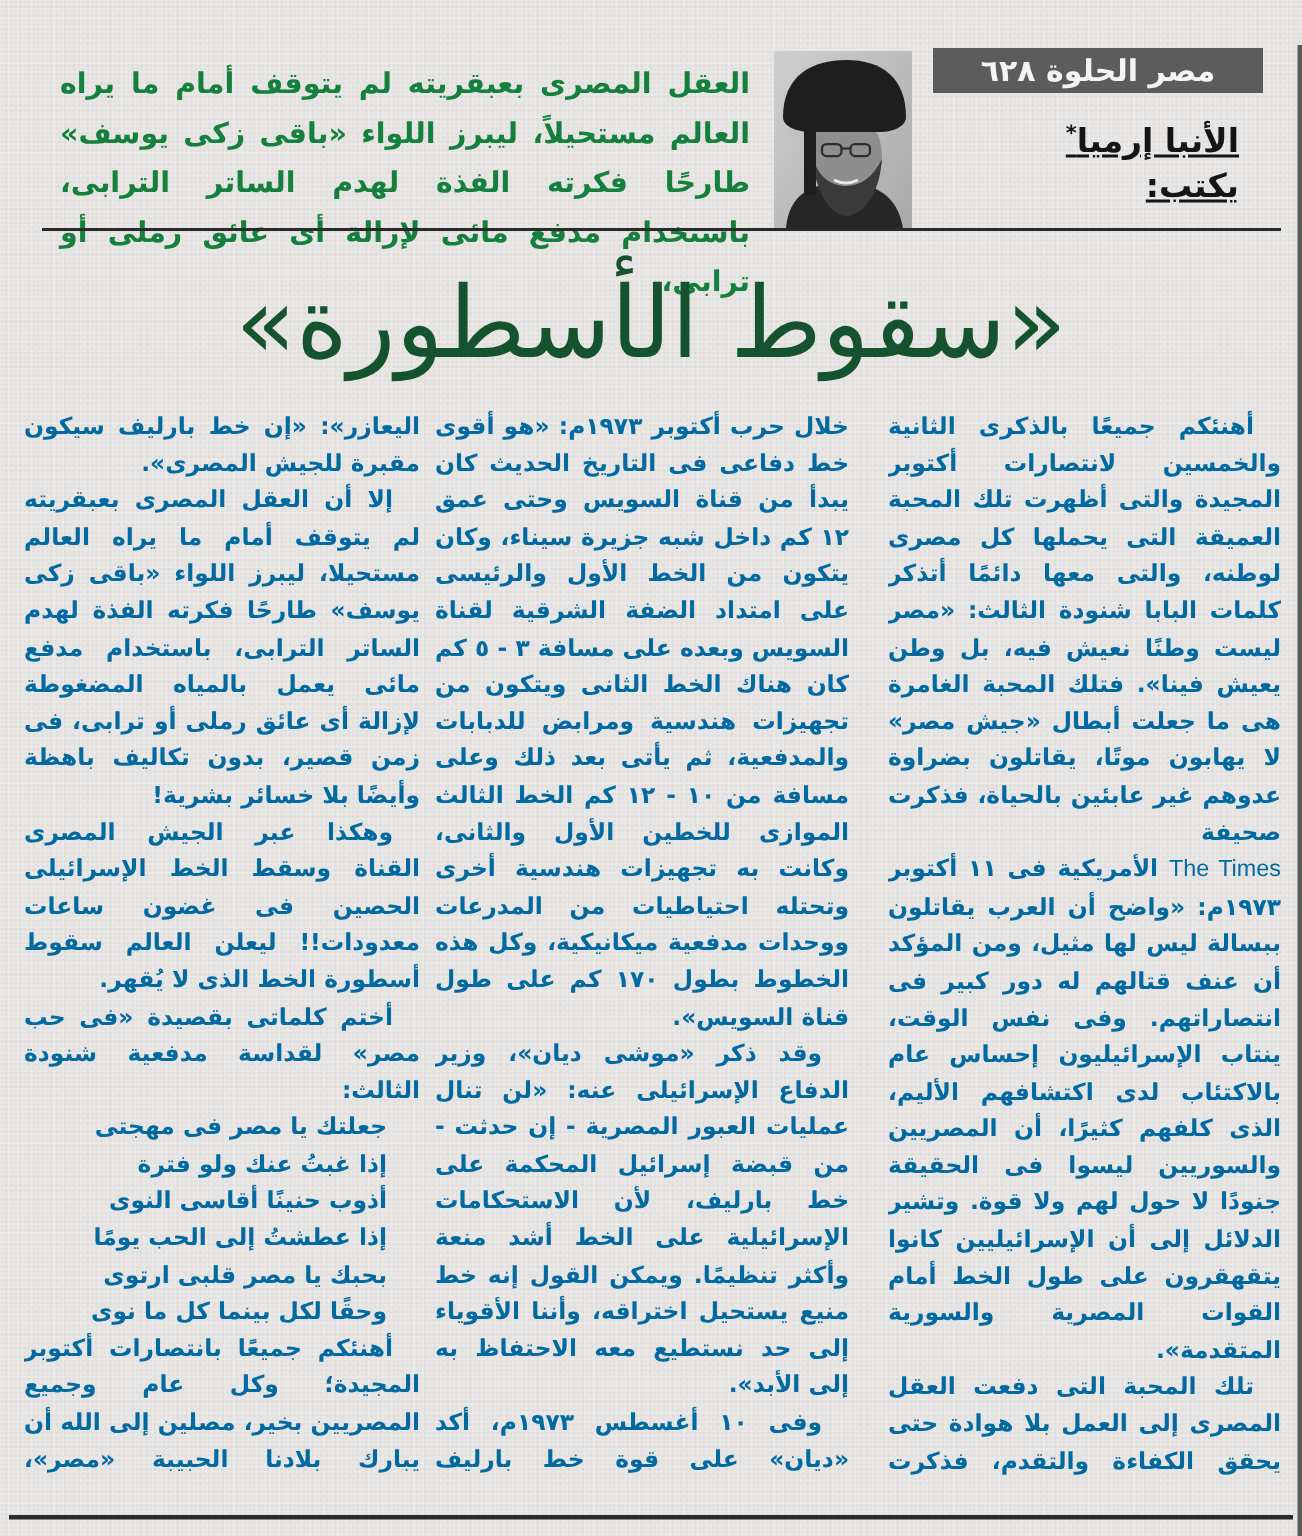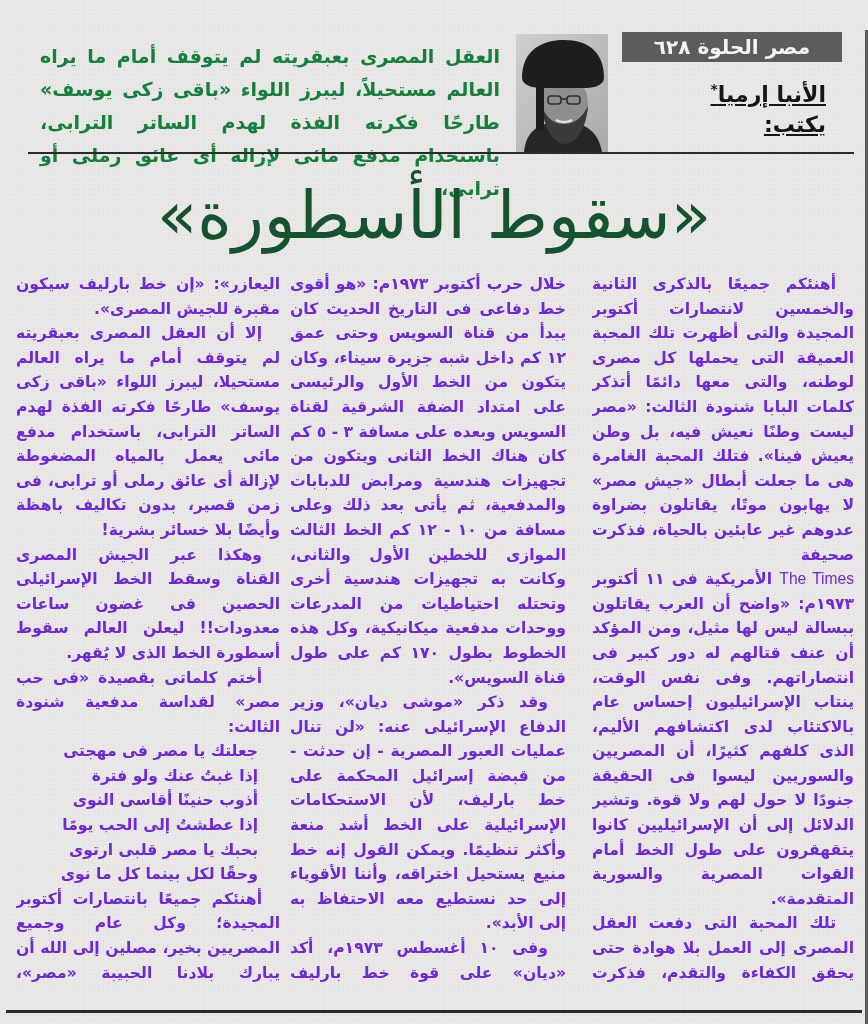--- a/index.html
+++ b/index.html
@@ -53,21 +53,21 @@
       position: absolute; top: 168px; left: 0; width: 868px; text-align: center;
       font-family: "DejaVu Sans", sans-serif; font-weight: normal;
       font-size: 66px; line-height: 96px; color: #14532d; letter-spacing: -1px;
     }
 
     
     .columns { position: absolute; top: 272px; right: 14px; width: 838px; height: 712px; }
     .col {
       position: absolute; top: 0; height: 712px; overflow: hidden;
       font-size: 15.6px; font-weight: bold; line-height: 24.6px;
-      text-align: justify; color: #6d28d9;
+      text-align: justify; color: #0369a1;
     }
     .col p { margin: 0; text-indent: 0; }
     .col p.indent { text-indent: 18px; }
     .col-right { right: 0; width: 262px; }
     .col-mid { right: 288px; width: 276px; }
     .col-left { right: 574px; width: 264px; }
     .col .en { font-family: "Liberation Sans", sans-serif; font-weight: normal; direction: ltr; unicode-bidi: embed; }
     .poem { margin: 0; padding-right: 22px; text-align: right; }
     .poem div { line-height: 24.6px; }
 

